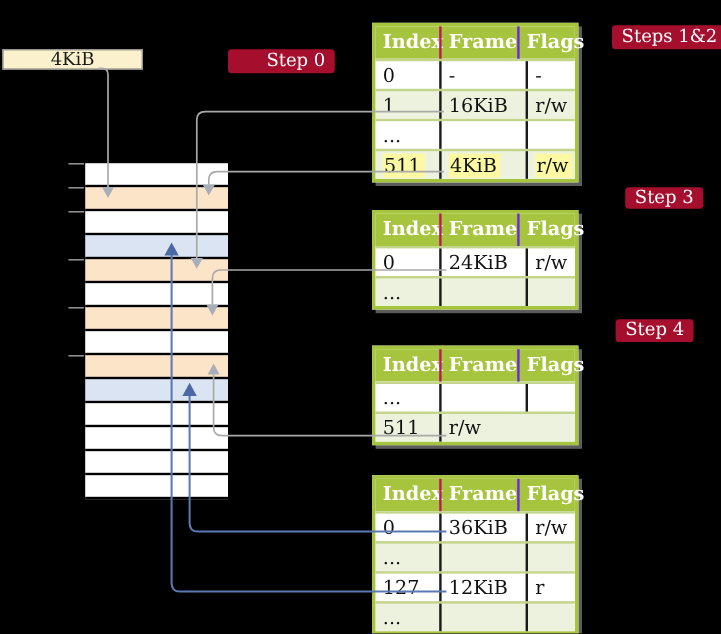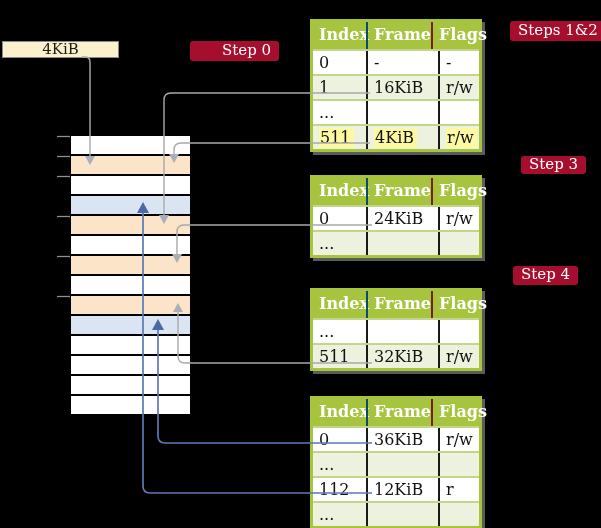--- a/index.html
+++ b/index.html
@@ -43,22 +43,22 @@
     border:3px solid var(--table_green);background:#fff;
     box-shadow:3px 3px 0 #5c5c5c;
   }
   #t1{top:19px;} #t2{top:175px;} #t3{top:288px;} #t4{top:396px;}
   .thead{display:flex;height:27px;background:var(--table_green);}
   .hcell{
     box-sizing:border-box;color:#fff;font-weight:bold;font-size:16px;
     line-height:26px;padding-left:6px;
   }
   .hcell:nth-child(1){width:53px;}
-  .hcell:nth-child(2){width:72px;border-left:2px solid #0c4a6e;}
-  .hcell:nth-child(3){flex:1;border-left:2px solid #7f1d1d;}
+  .hcell:nth-child(2){width:72px;border-left:2px solid #be185d;}
+  .hcell:nth-child(3){flex:1;border-left:2px solid #6d28d9;}
   .trow{display:flex;height:25px;box-sizing:border-box;border-top:2px solid #c3d48b;background:#fff;}
   .trow:first-of-type{border-top:2px solid #f7f9ee;}
   .trow.shaded{background:var(--row_shade);}
   .tcell{
     box-sizing:border-box;font-size:16px;line-height:21px;
     padding:1px 0 0 6px;color:#111;overflow:hidden;white-space:nowrap;
   }
   .tcell:nth-child(1){width:53px;}
   .tcell:nth-child(2){width:72px;border-left:2px solid #191919;}
   .tcell:nth-child(3){flex:1;border-left:2px solid #191919;}
@@ -150,42 +150,41 @@
         <div class="hcell">Frame</div>
         <div class="hcell">Flags</div>
       </div>
       <div class="trow">
         <div class="tcell">...</div>
         <div class="tcell"></div>
         <div class="tcell"></div>
       </div>
       <div class="trow shaded">
         <div class="tcell">511</div>
-        <div class="tcell">32KiB</div>
         <div class="tcell">r/w</div>
       </div>
     </div>
   <div class="ptable" id="t4">
       <div class="thead">
         <div class="hcell">Index</div>
         <div class="hcell">Frame</div>
         <div class="hcell">Flags</div>
       </div>
       <div class="trow">
         <div class="tcell">0</div>
         <div class="tcell">36KiB</div>
         <div class="tcell">r/w</div>
       </div>
       <div class="trow shaded">
         <div class="tcell">...</div>
         <div class="tcell"></div>
         <div class="tcell"></div>
       </div>
       <div class="trow">
-        <div class="tcell">112</div>
+        <div class="tcell">127</div>
         <div class="tcell">12KiB</div>
         <div class="tcell">r</div>
       </div>
       <div class="trow shaded">
         <div class="tcell">...</div>
         <div class="tcell"></div>
         <div class="tcell"></div>
       </div>
     </div>
 

